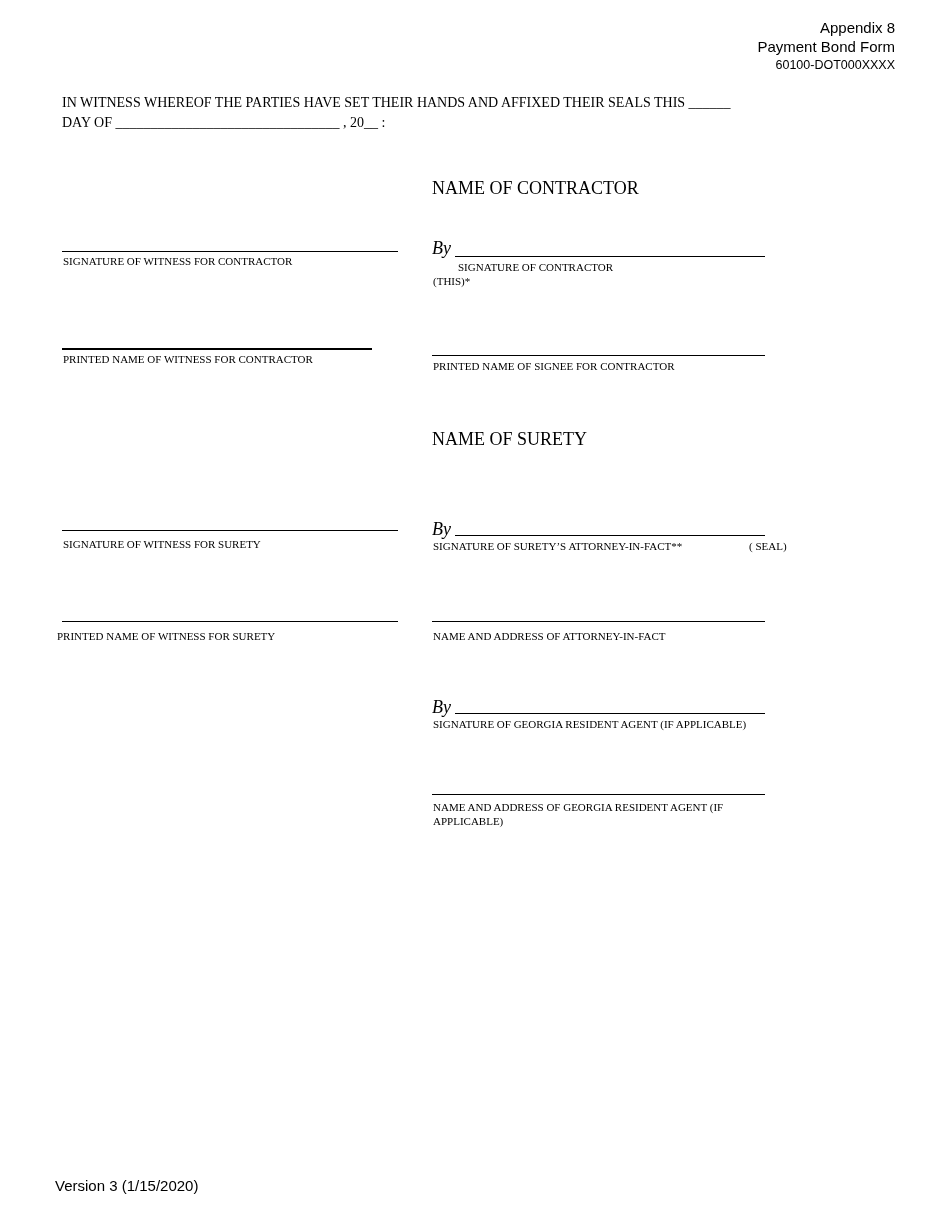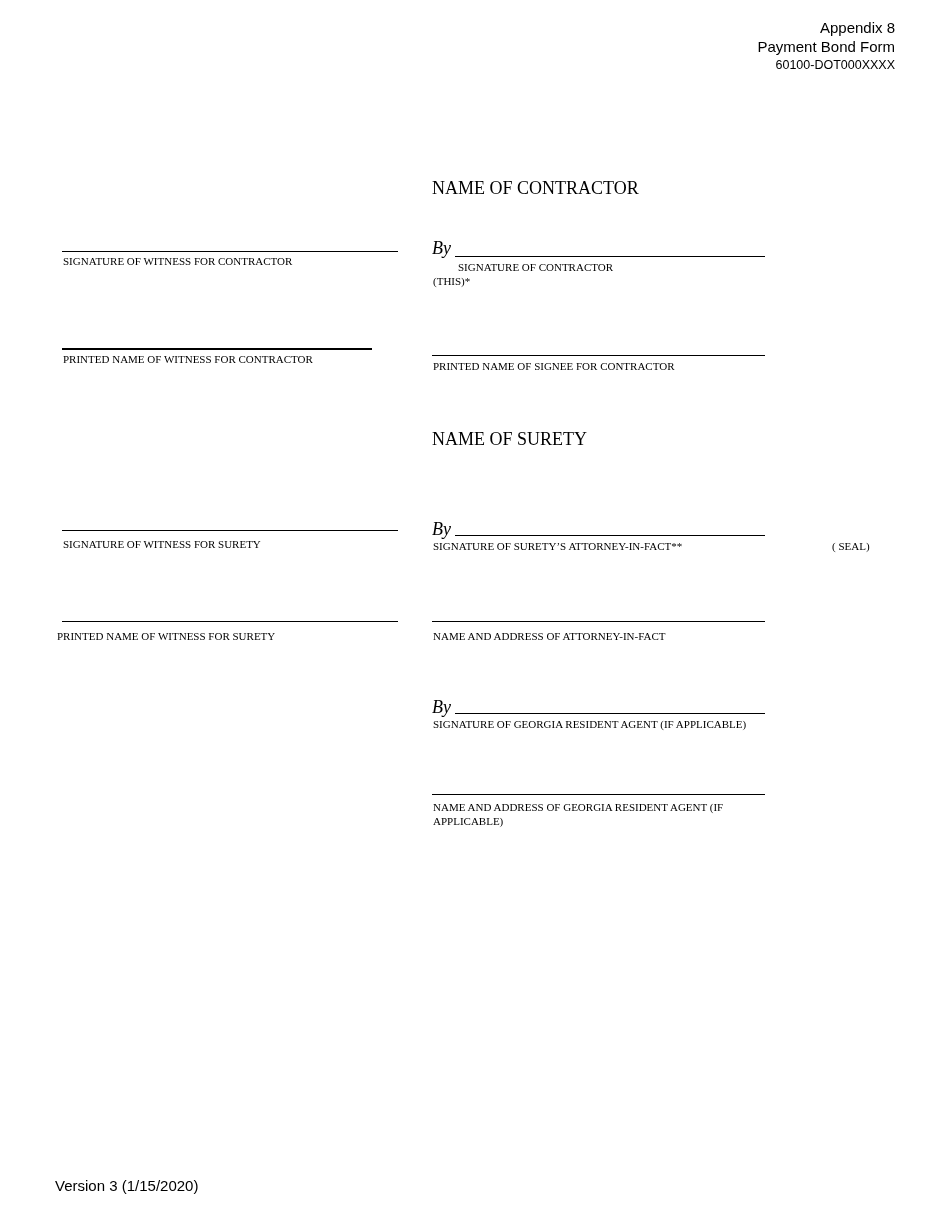--- a/index.html
+++ b/index.html
@@ -33,20 +33,22 @@
 </head>
 <body>
 
 <div class="abs hdr sans" style="top:18px; right:55px;">
   <div>Appendix 8</div>
   <div>Payment Bond Form</div>
   <div class="hdr-small">60100-DOT000XXXX</div>
 </div>
 
 <div class="abs clause" style="left:62px; top:93px;">
+  <div>IN WITNESS WHEREOF THE PARTIES HAVE SET THEIR HANDS AND AFFIXED THEIR SEALS THIS ______</div>
+  <div>DAY OF ________________________________ , 20__ :</div>
 </div>
 
 <div class="abs heading" style="left:432px; top:178px;">NAME OF CONTRACTOR</div>
 
 <div class="abs sigline" style="left:62px; top:251px; width:336px;"></div>
 <div class="abs label" style="left:63px; top:255px;">SIGNATURE OF WITNESS FOR CONTRACTOR</div>
 
 <div class="abs by" style="left:432px; top:238px;">By</div>
 <div class="abs sigline" style="left:455px; top:256px; width:310px;"></div>
 <div class="abs label" style="left:458px; top:261px;">SIGNATURE OF CONTRACTOR</div>
@@ -59,21 +61,21 @@
 <div class="abs label" style="left:433px; top:360px;">PRINTED NAME OF SIGNEE FOR CONTRACTOR</div>
 
 <div class="abs heading" style="left:432px; top:429px;">NAME OF SURETY</div>
 
 <div class="abs sigline" style="left:62px; top:530px; width:336px;"></div>
 <div class="abs label" style="left:63px; top:538px;">SIGNATURE OF WITNESS FOR SURETY</div>
 
 <div class="abs by" style="left:432px; top:519px;">By</div>
 <div class="abs sigline" style="left:455px; top:535px; width:310px;"></div>
 <div class="abs label" style="left:433px; top:540px;">SIGNATURE OF SURETY’S ATTORNEY-IN-FACT**</div>
-<div class="abs label" style="left:832px; top:540px;">( SEAL)</div>
+<div class="abs label" style="left:749px; top:540px;">( SEAL)</div>
 
 <div class="abs sigline" style="left:62px; top:621px; width:336px;"></div>
 <div class="abs label" style="left:57px; top:630px;">PRINTED NAME OF WITNESS FOR SURETY</div>
 
 <div class="abs sigline" style="left:432px; top:621px; width:333px;"></div>
 <div class="abs label" style="left:433px; top:630px;">NAME AND ADDRESS OF ATTORNEY-IN-FACT</div>
 
 <div class="abs by" style="left:432px; top:697px;">By</div>
 <div class="abs sigline" style="left:455px; top:713px; width:310px;"></div>
 <div class="abs label" style="left:433px; top:718px;">SIGNATURE OF GEORGIA RESIDENT AGENT (IF APPLICABLE)</div>

